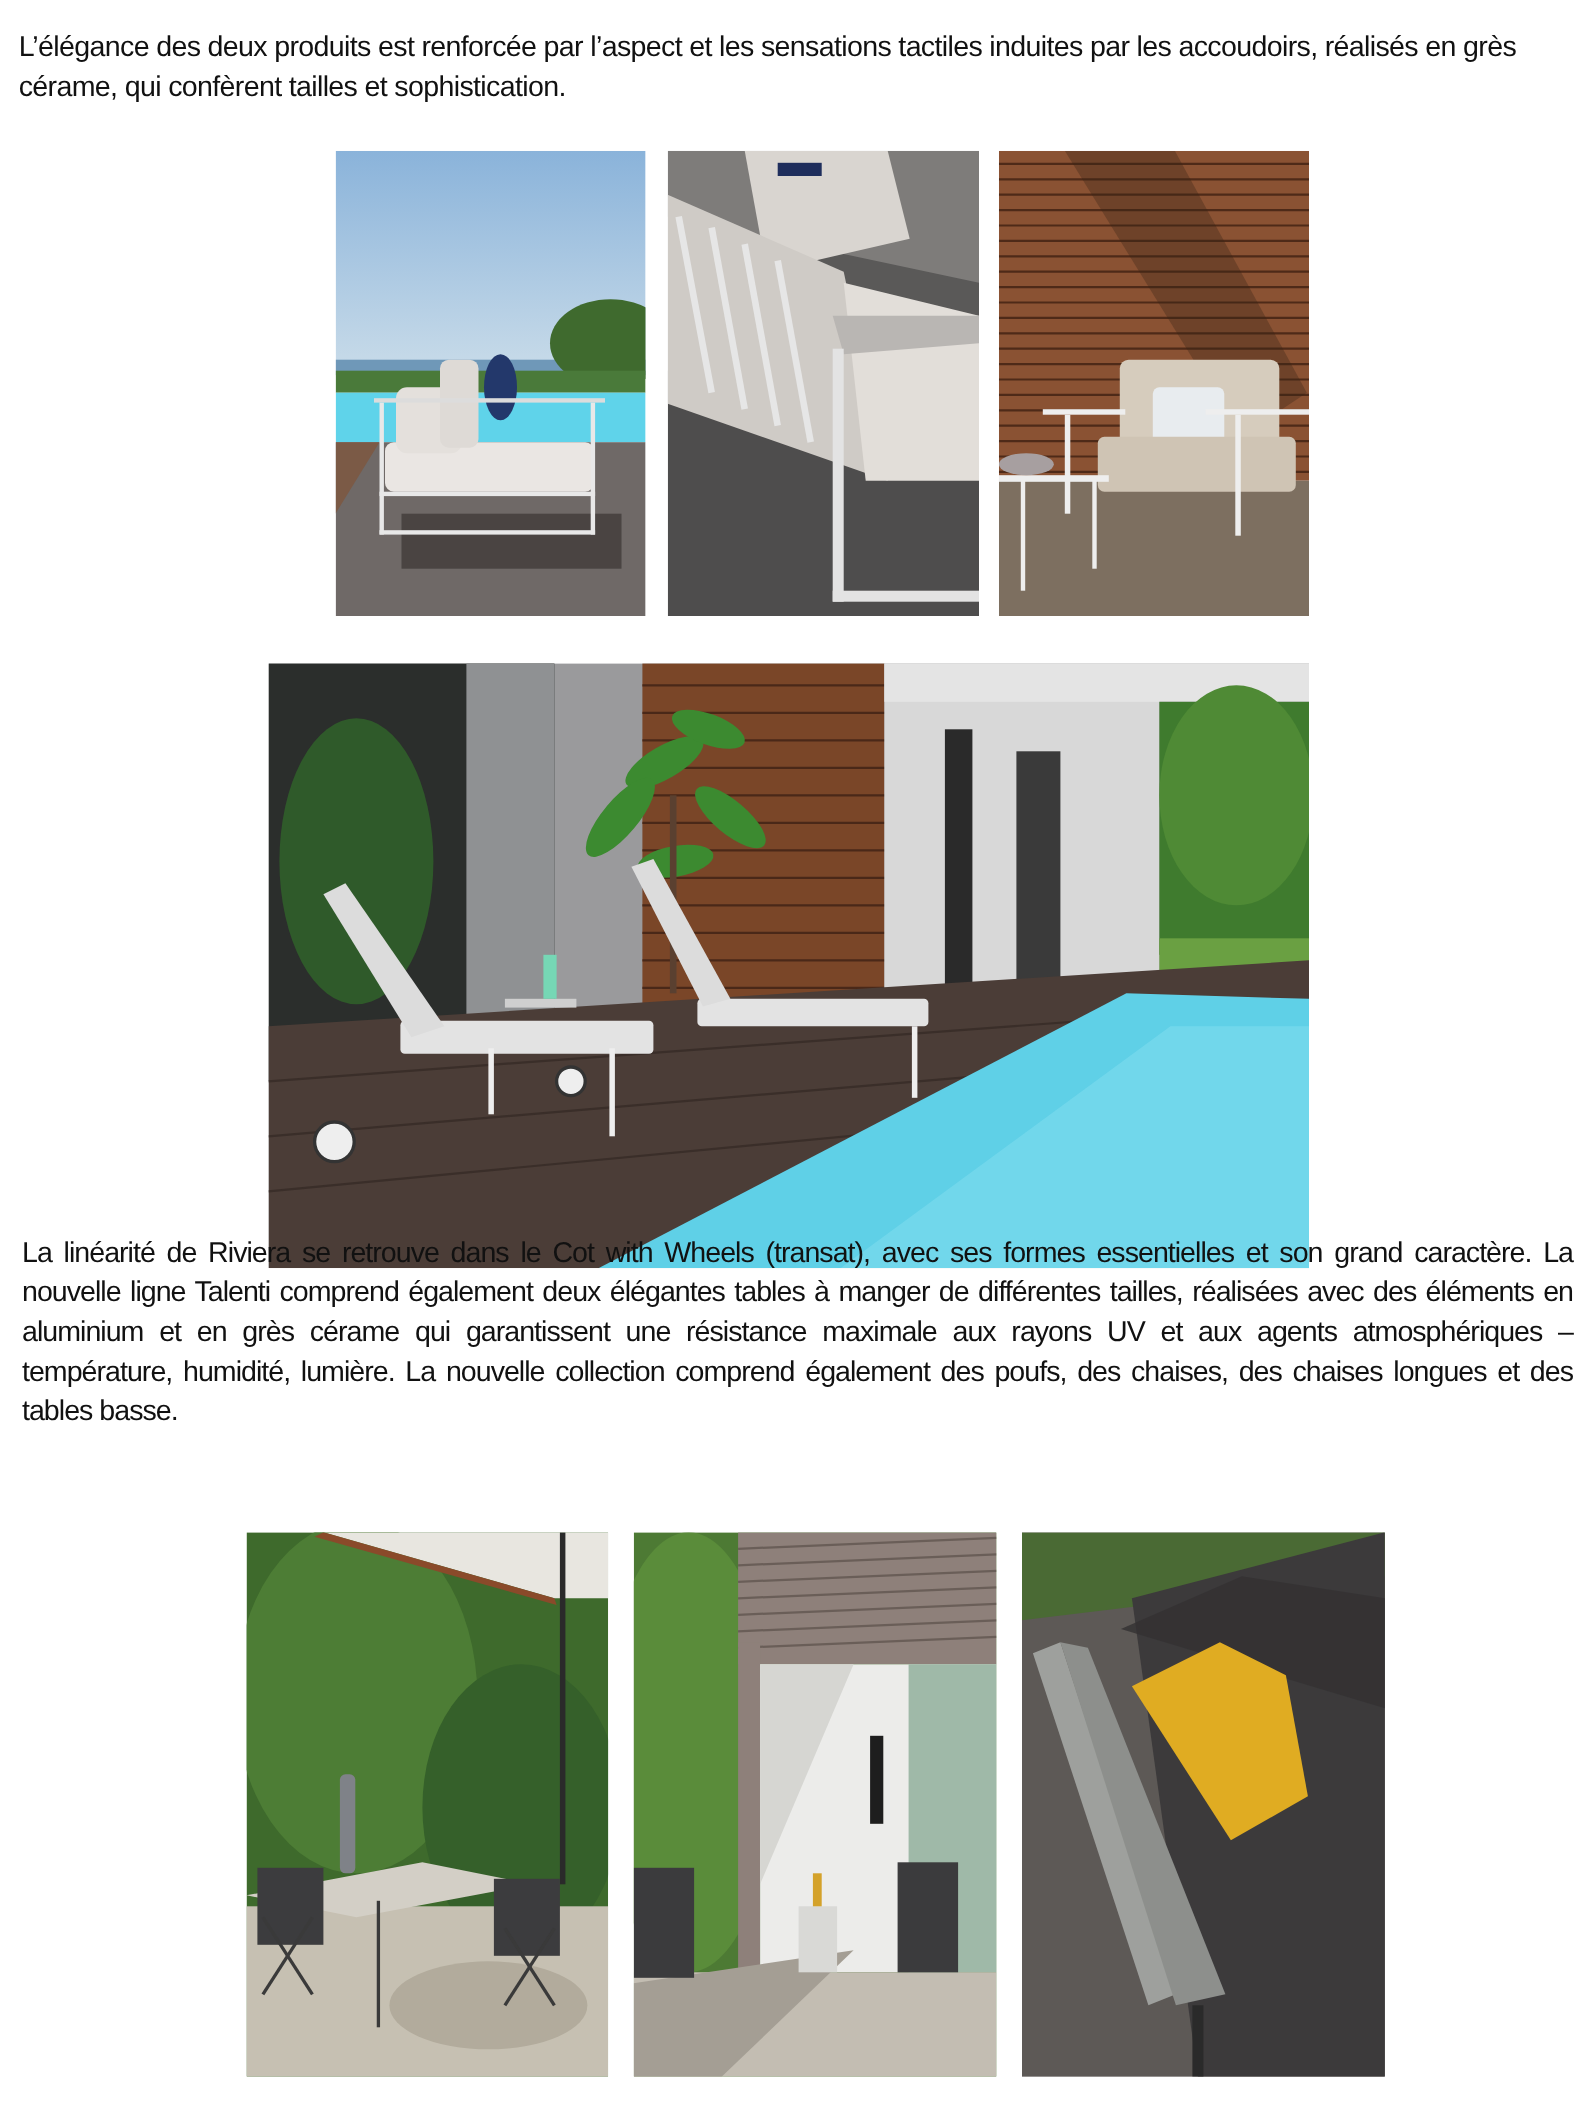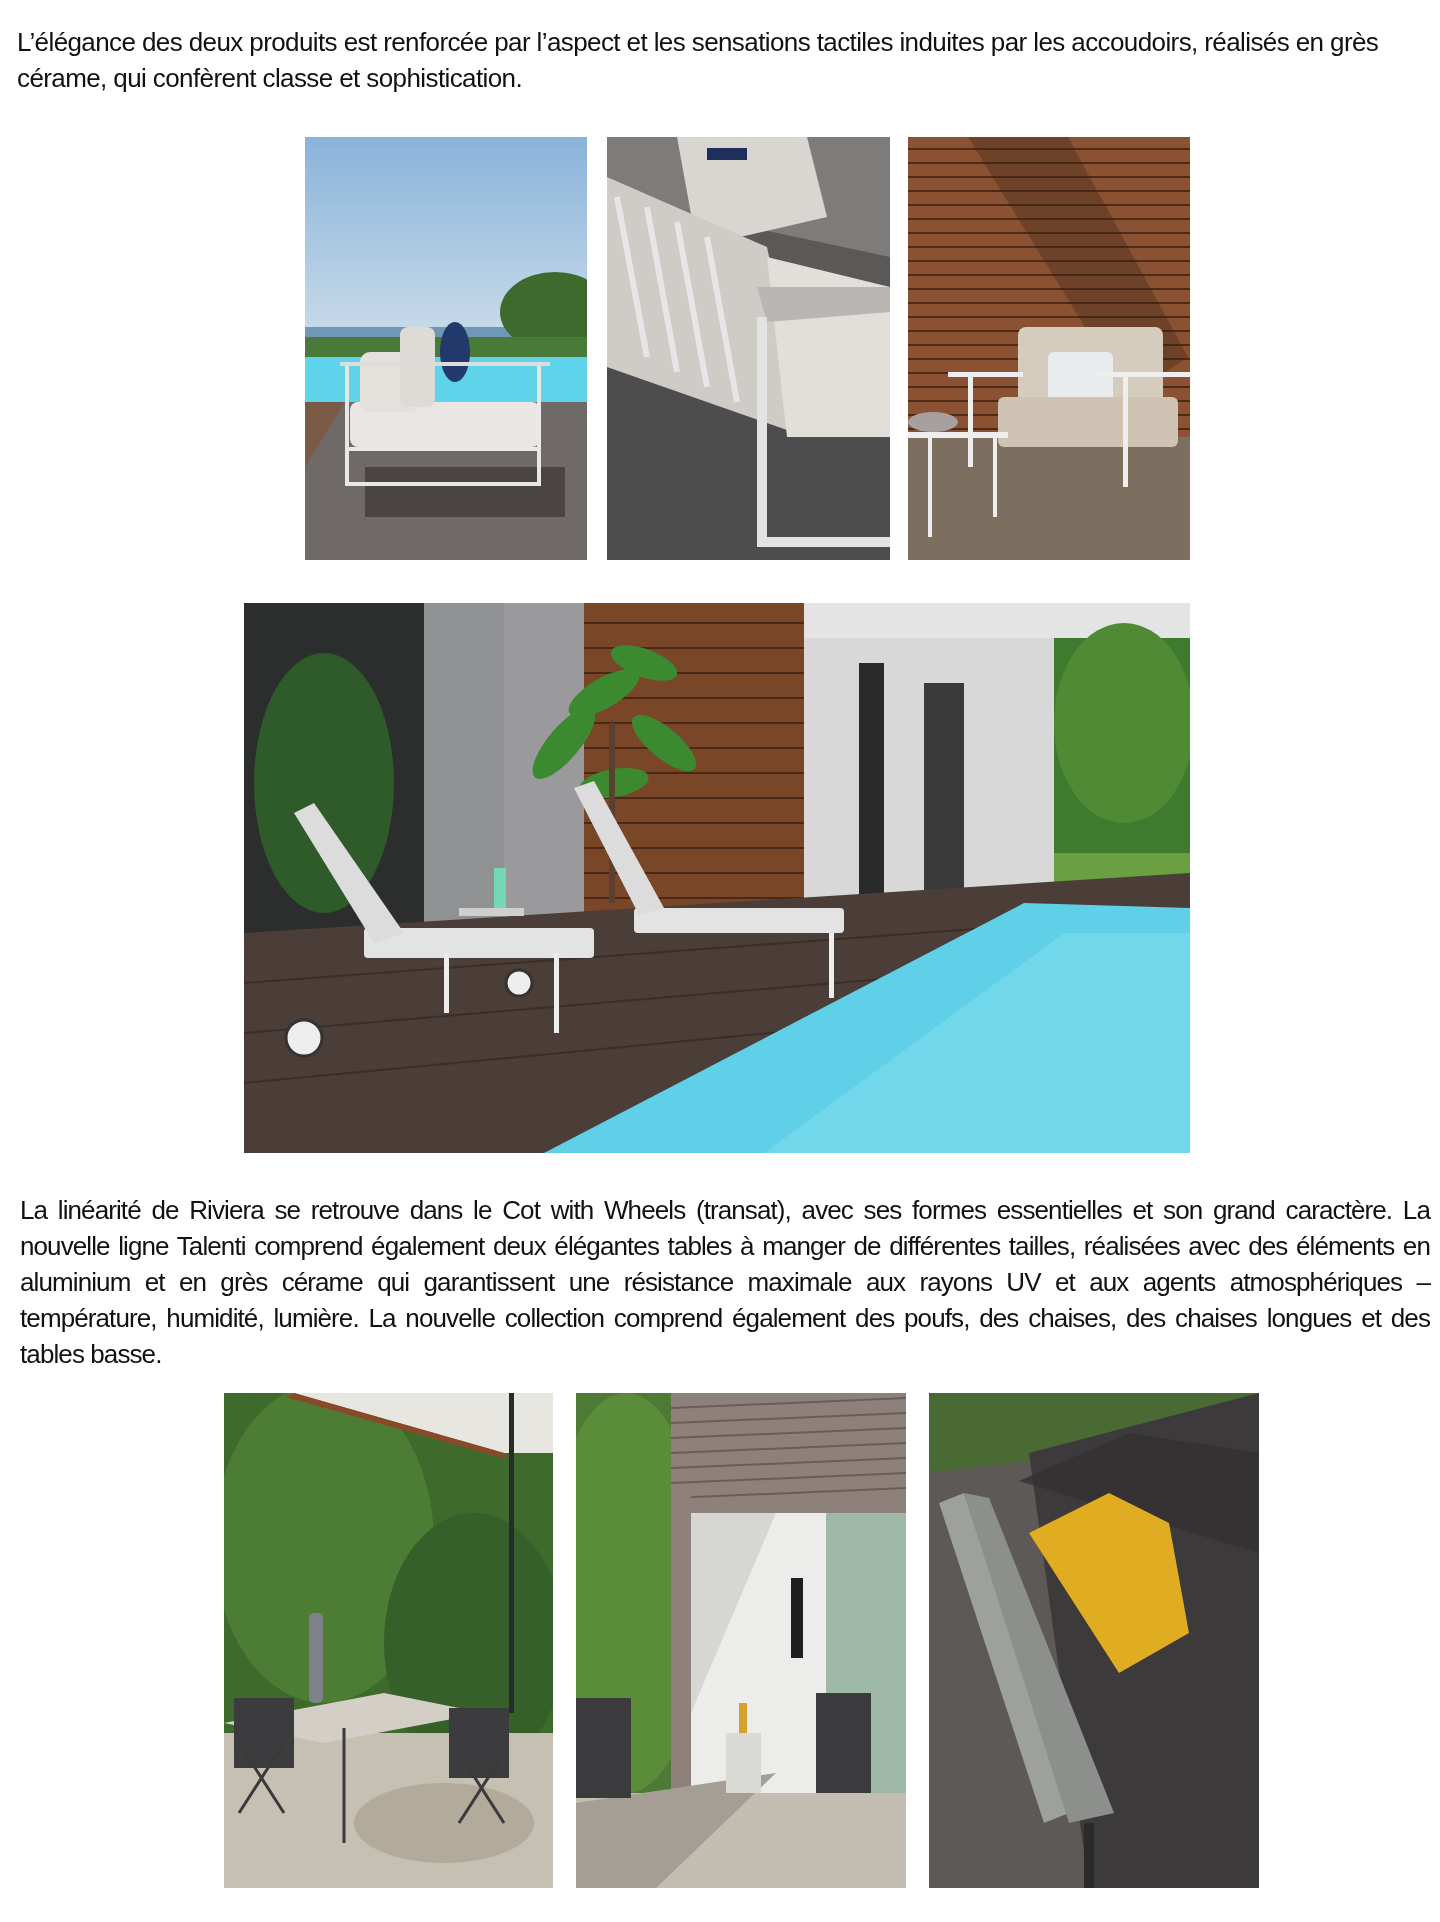--- a/index.html
+++ b/index.html
@@ -1,26 +1,26 @@
 <!DOCTYPE html>
 <html><head>
 <meta charset="utf-8">
 <style>
   html, body { margin:0; padding:0; background:#ffffff; }
   body { width:1440px; height:1922px; position:relative; overflow:hidden; font-family:"Liberation Sans", sans-serif; color:#111; }
   .para { position:absolute; font-size:26px; line-height:36px; letter-spacing:-0.6px; margin:0; }
   #p1 { left:17px; top:24px; width:1420px; }
-  #p2 { left:20px; top:1192px; width:1410px; text-align:justify; line-height:36px; letter-spacing:-0.9px; }
+  #p2 { left:20px; top:1120px; width:1410px; text-align:justify; line-height:36px; letter-spacing:-0.9px; }
   .photo { position:absolute; overflow:hidden; }
   .photo > div, .photo > svg { position:absolute; }
 </style>
 </head>
 <body>
 
-<p id="p1" class="para">L’élégance des deux produits est renforcée par l’aspect et les sensations tactiles induites par les accoudoirs, réalisés en grès cérame, qui confèrent classe et sophistication.</p>
+<p id="p1" class="para">L’élégance des deux produits est renforcée par l’aspect et les sensations tactiles induites par les accoudoirs, réalisés en grès cérame, qui confèrent tailles et sophistication.</p>
 
 <div class="photo" style="left:305px;top:137px;width:282px;height:423px;">
   <svg width="282" height="423" viewBox="0 0 282 423">
     <defs>
       <linearGradient id="sky1" x1="0" y1="0" x2="0" y2="1">
           <stop offset="0" stop-color="#8ab3da"></stop>
           <stop offset="1" stop-color="#c8dbe9"></stop>
         </linearGradient>
     </defs>
     <rect width="282" height="200" fill="url(#sky1)"></rect>

